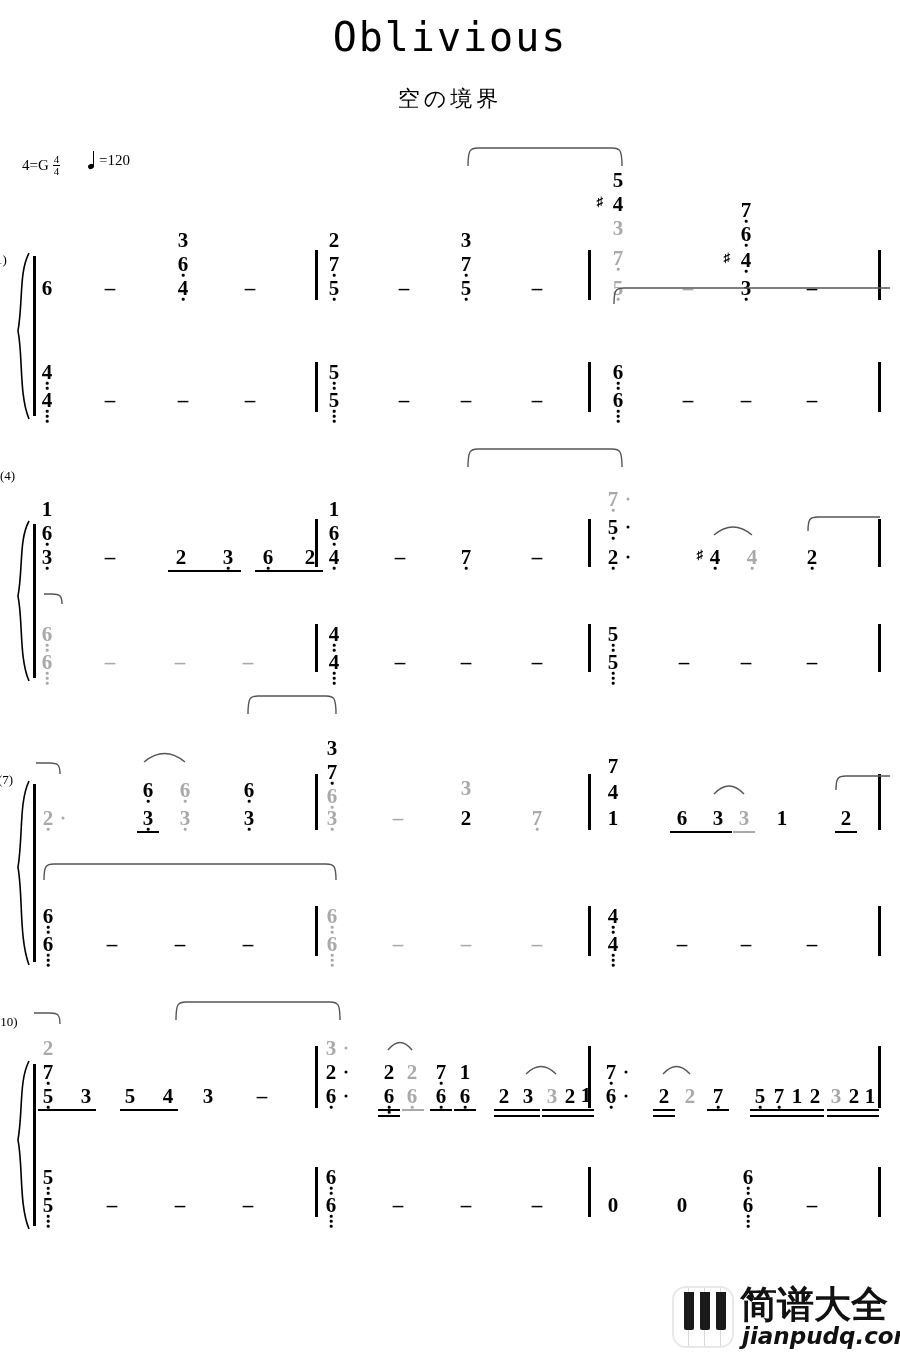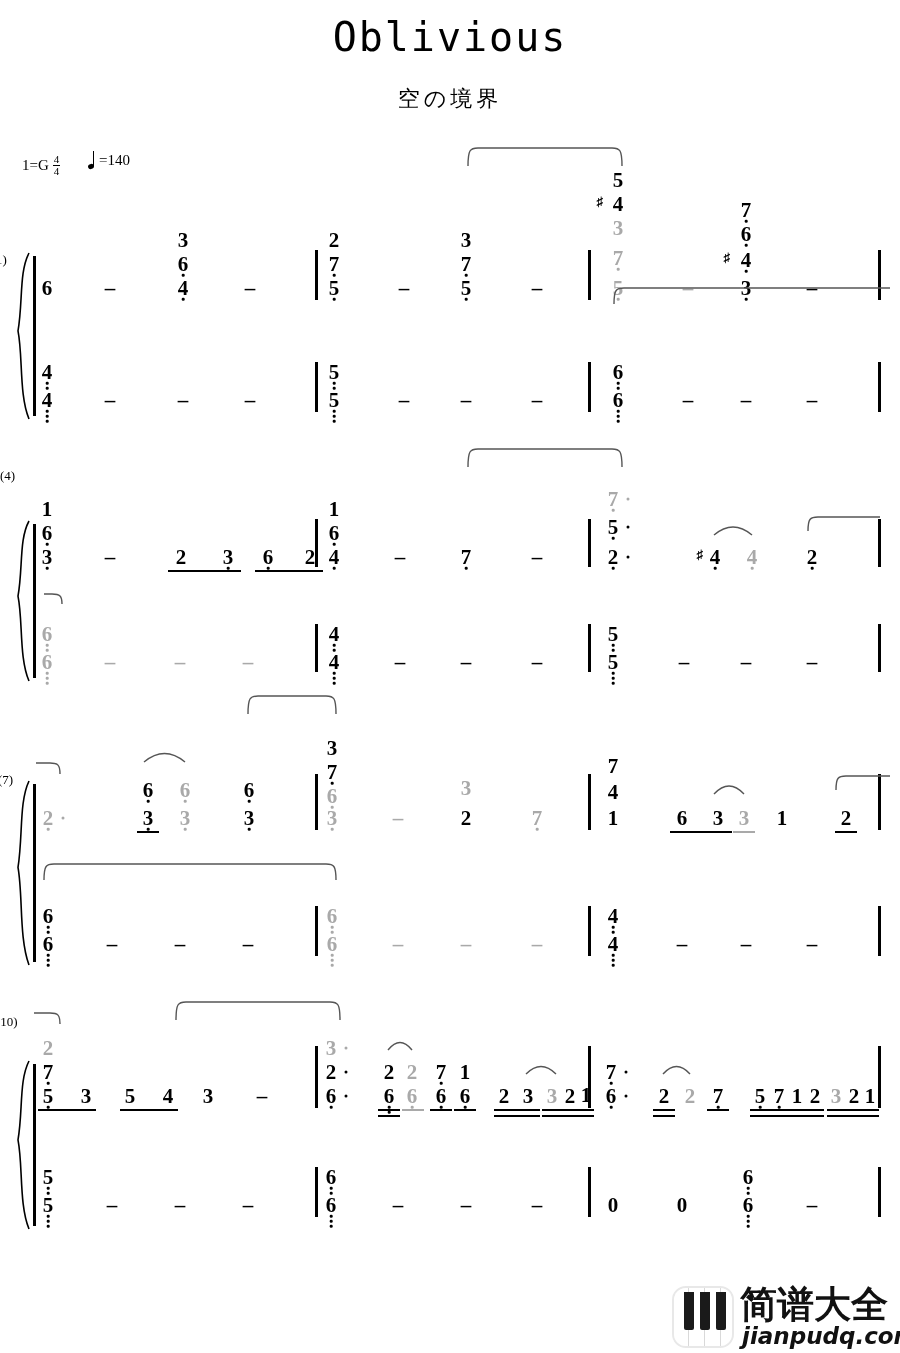--- a/index.html
+++ b/index.html
@@ -132,33 +132,33 @@
     margin-top:2px; margin-left:2px;
   }
 </style>
 </head>
 <body>
 
 <div id="title">Oblivious</div>
 <div id="subtitle">空の境界</div>
 
 <div id="keysig">
-  <span>1=G</span>
+  <span>4=G</span>
   <span class="frac">
     <span class="num">4</span>
     <span class="den">4</span>
   </span>
 </div>
 
 <div id="tempo">
   <span class="qnote">
       <span class="head"></span>
       <span class="stem"></span>
     </span>
-  <span>=140</span>
+  <span>=120</span>
 </div>
 
 <div id="score-layer">
     <div class="brace" style="left: 14px; top: 252px;">
       <svg width="16" height="168">
     <path d="M15,1 C5,20.16 9,50.4 4,78.96
              C9,104.16 5,142.79999999999998 15,167" fill="none" stroke="#000" stroke-width="1.6"></path>
       </svg>
     </div>
     <div class="measnum" style="left: -4px; top: 252px;">1)</div>

